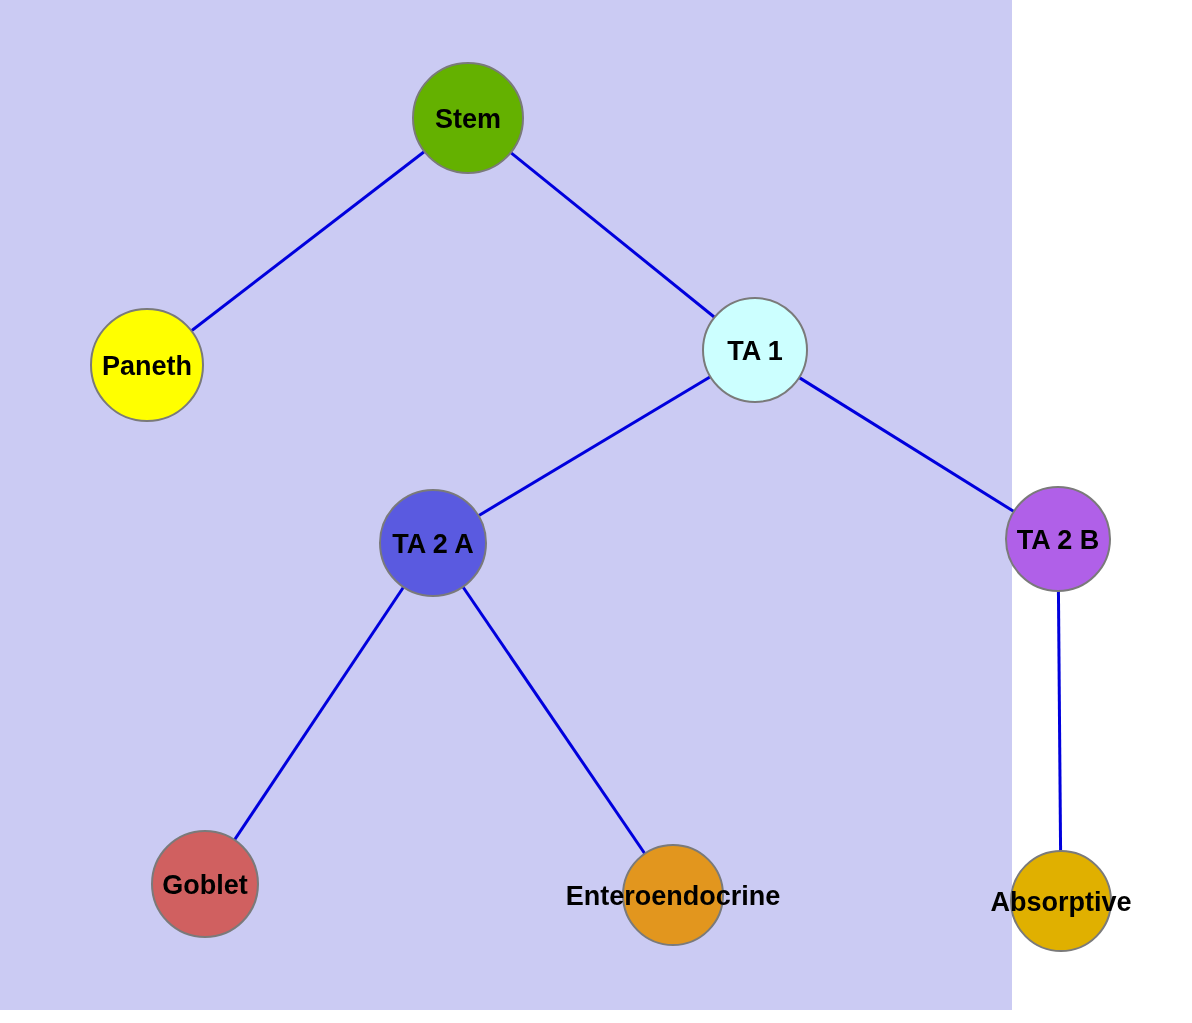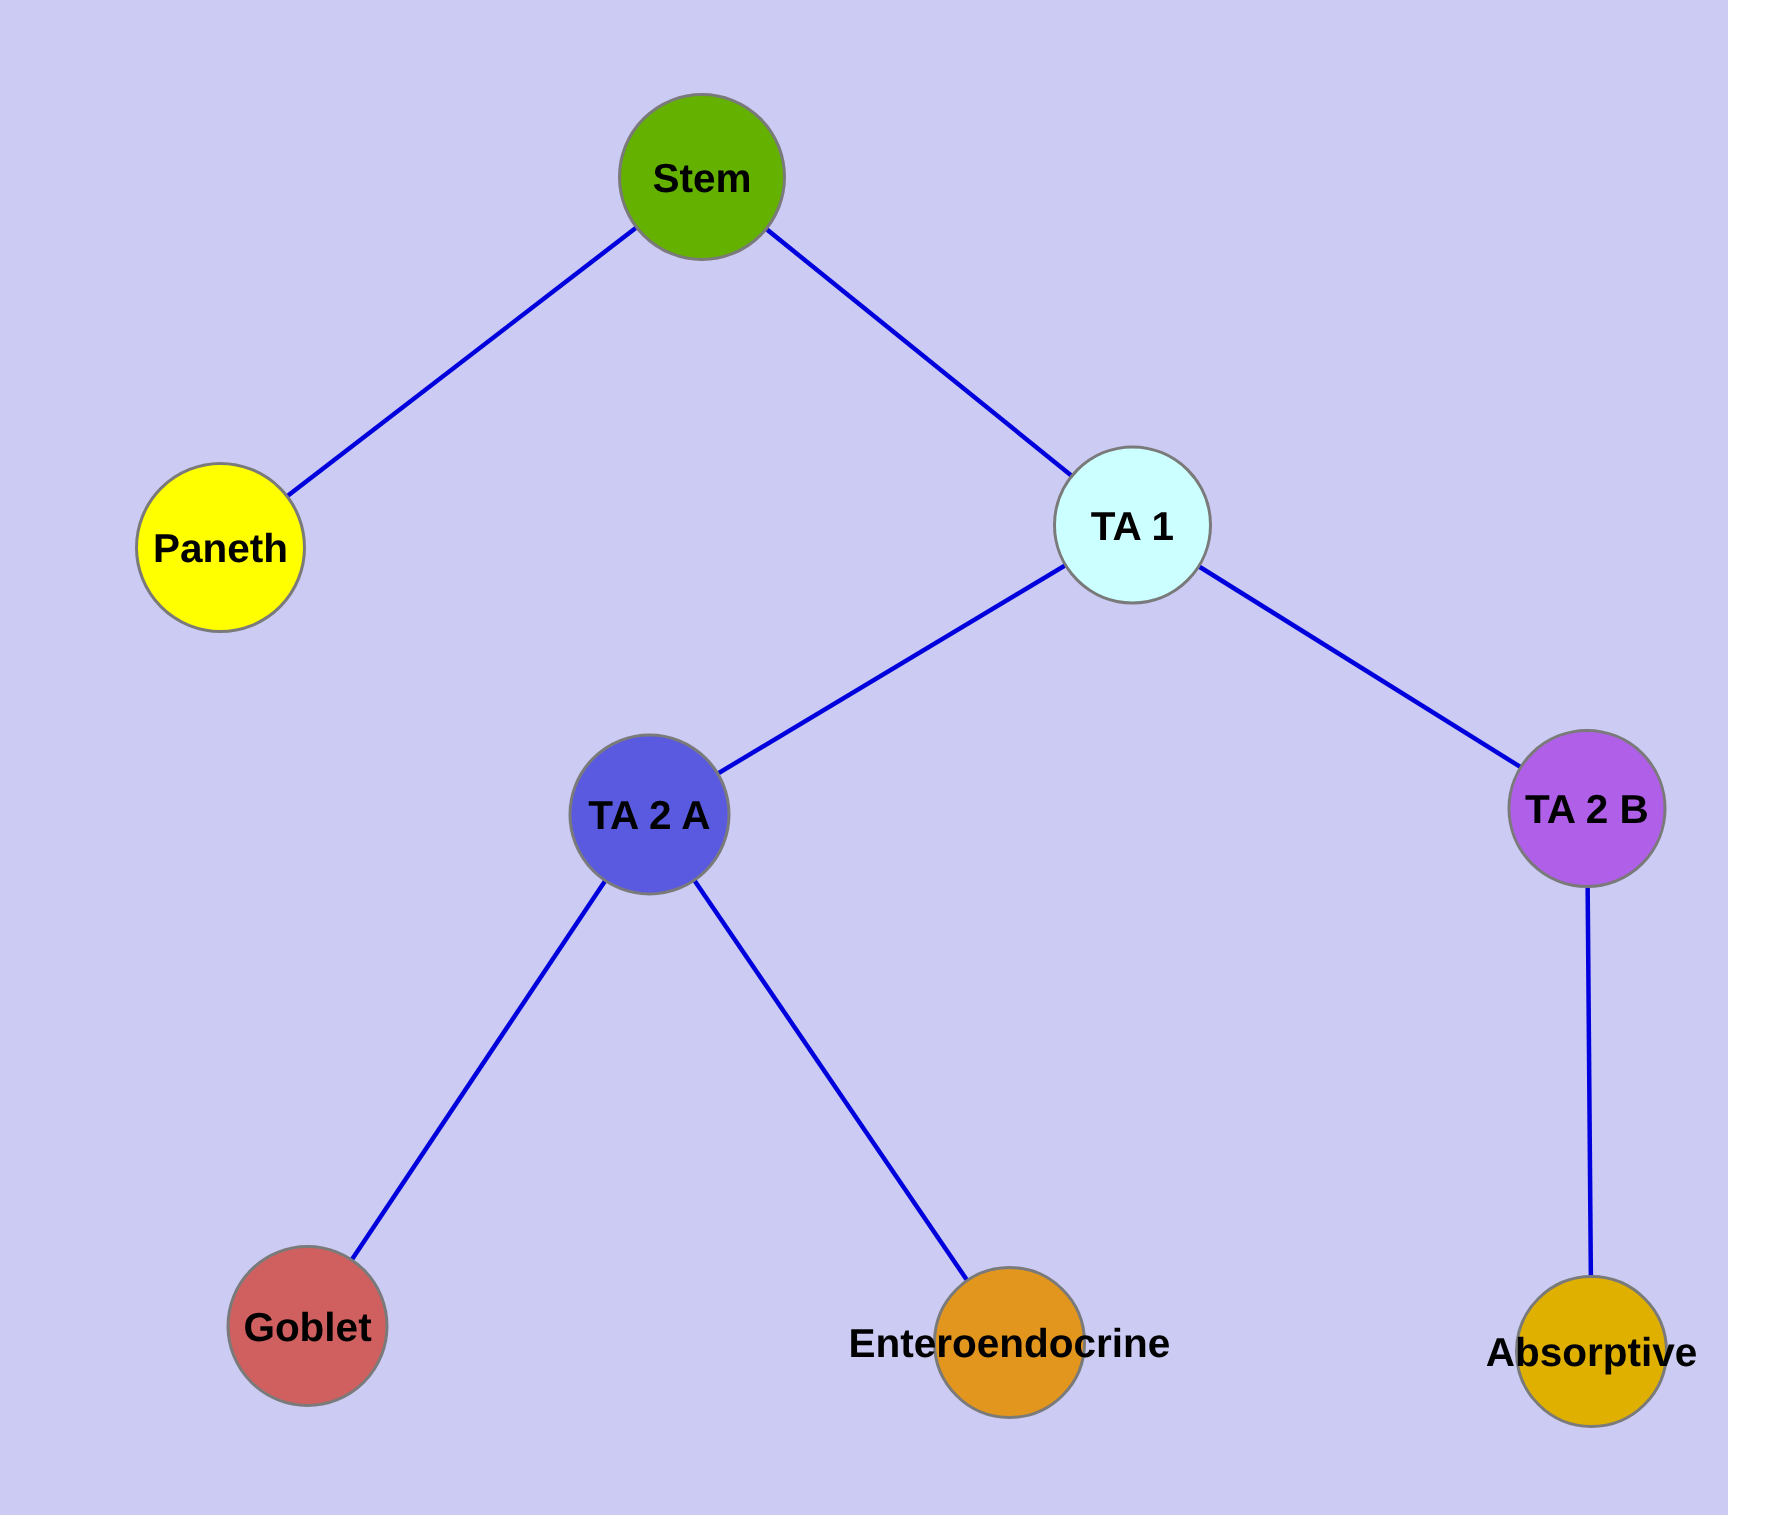--- a/index.html
+++ b/index.html
@@ -12,21 +12,21 @@
     position: relative;
     width: 1192px;
     height: 1023px;
     background: #ffffff;
     overflow: hidden;
   }
   .plot-area {
     position: absolute;
     left: 0;
     top: 0;
-    width: 1152px;
+    width: 1012px;
     height: 1010px;
     background: #cbcbf3;
   }
   svg.graph {
     display: block;
     width: 1192px;
     height: 1010px;
   }
   .node-label {
     font-family: "Liberation Sans", sans-serif;

